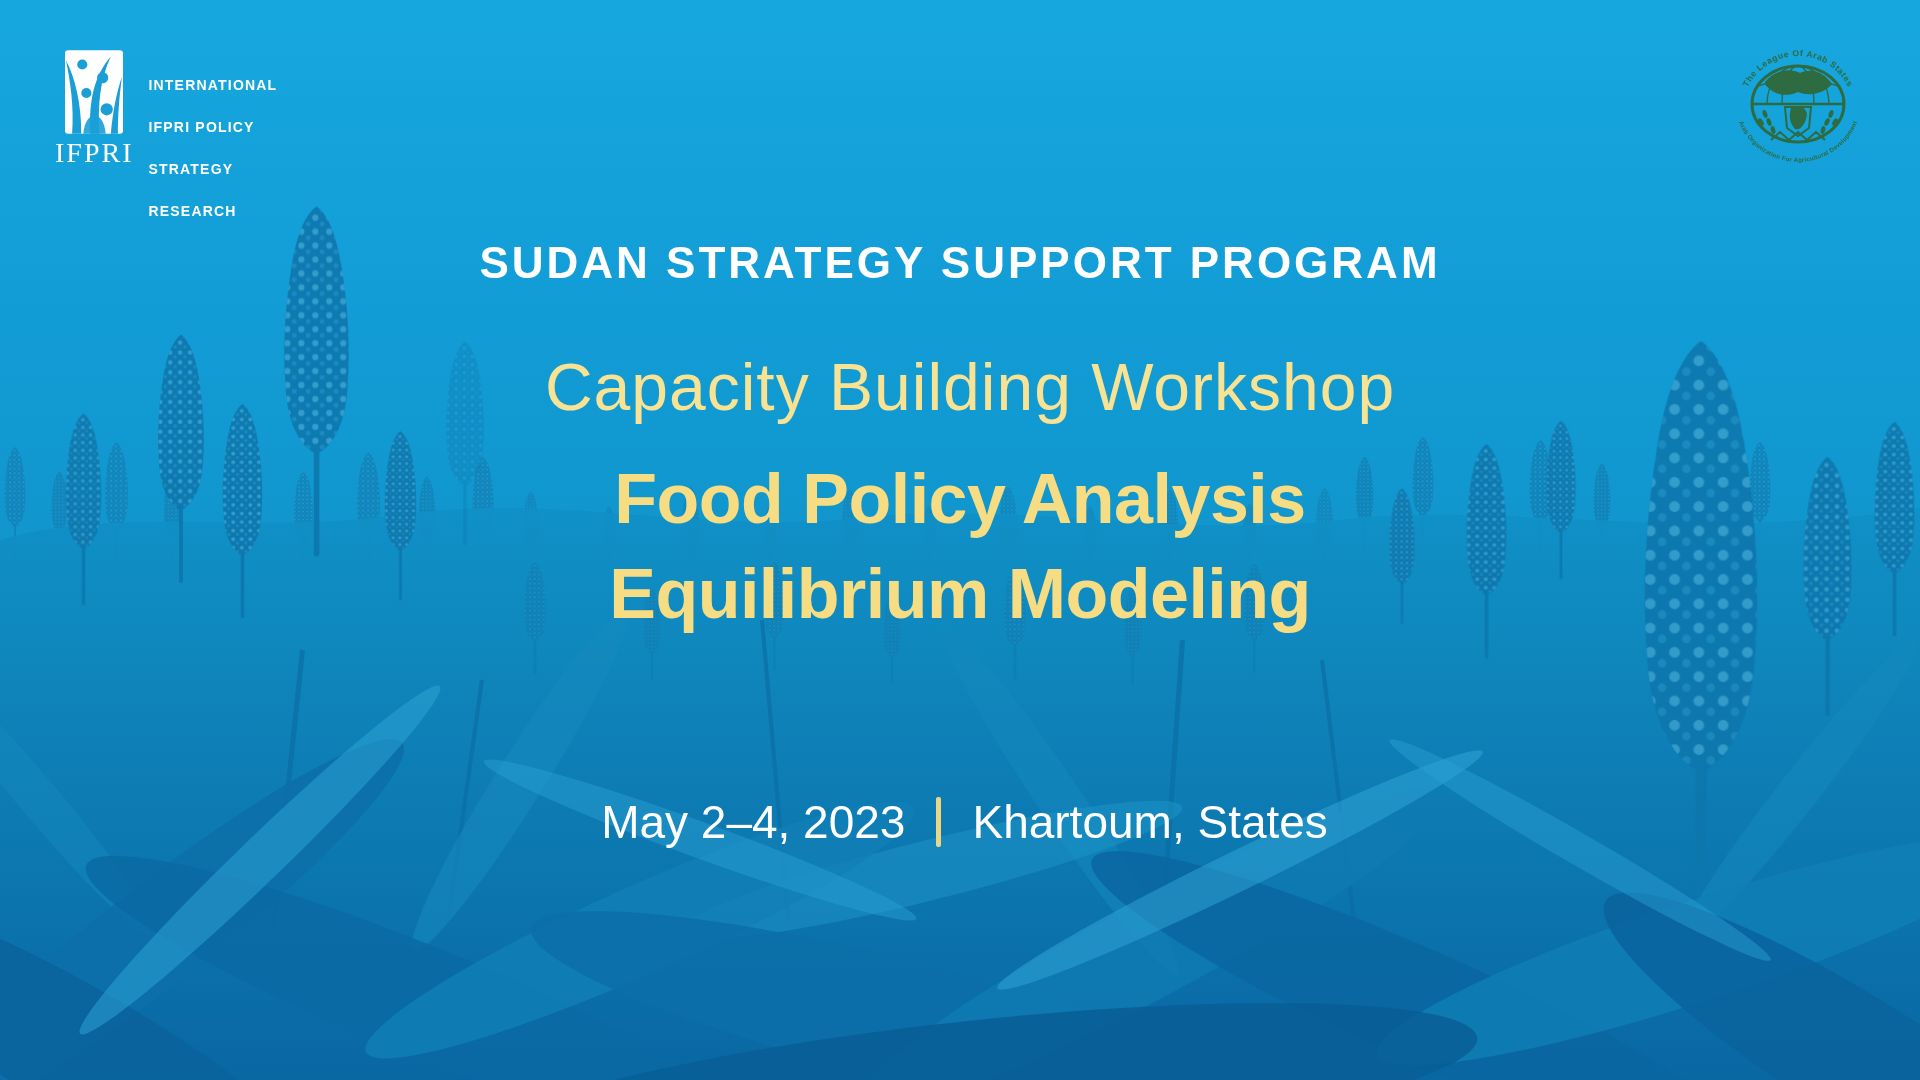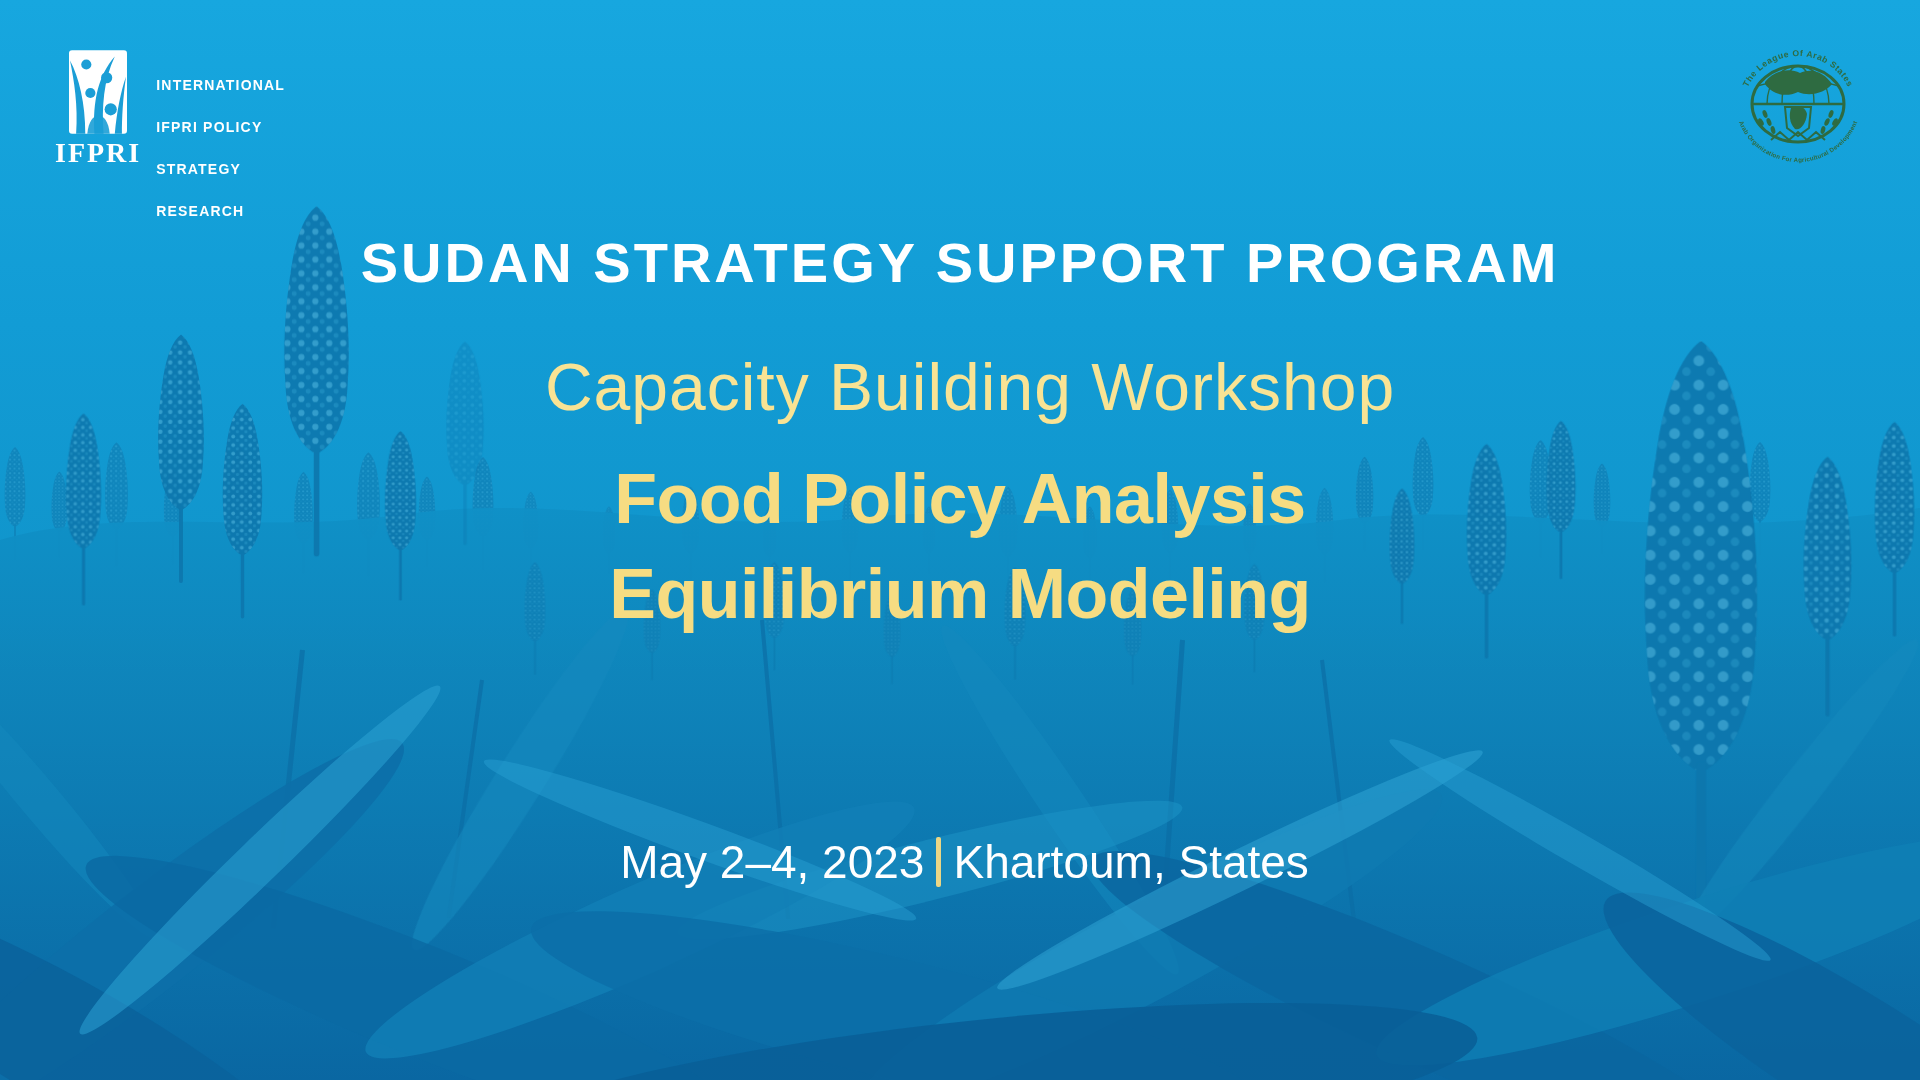--- a/index.html
+++ b/index.html
@@ -7,56 +7,56 @@
     position:relative;width:1920px;height:1080px;overflow:hidden;
     font-family:"Liberation Sans",sans-serif;
     background:#129CD4;
   }
   .bg{position:absolute;inset:0;display:block;}
 
   
   .ifpri{position:absolute;left:55px;top:50px;display:flex;gap:15px;color:#fff;}
   .ifpri-mark{display:flex;flex-direction:column;align-items:center;}
   .ifpri-acronym{
-    font-family:"Liberation Serif",serif;font-weight:700;font-size:28px;
+    font-family:"Liberation Serif",serif;font-weight:400;font-size:28px;
     letter-spacing:2px;margin-top:5px;line-height:1;
   }
   .ifpri-name{
     font-weight:700;font-size:14px;line-height:21px;letter-spacing:1.2px;
     padding-top:4px;white-space:pre-line;
   }
   .ifpri-name div{margin:0;}
 
   
   .aoad{position:absolute;left:1713px;top:40px;width:170px;height:130px;}
   .g-stroke{stroke:var(--logo-green,#2E6B41);fill:none;}
   .g-fill{fill:var(--logo-green,#2E6B41);}
   .g-text{fill:var(--logo-green,#2E6B41);font-family:"Liberation Sans",sans-serif;font-weight:700;}
 
   
   .hero{position:absolute;inset:0;text-align:center;color:#fff;}
   .kicker{
     position:absolute;top:238px;left:0;right:0;
-    font-size:56px;font-weight:700;letter-spacing:3px;line-height:50px;
+    font-size:44px;font-weight:700;letter-spacing:3px;line-height:50px;
   }
   .subtitle{
     position:absolute;top:348px;left:0;right:0;
     font-size:66px;font-weight:400;letter-spacing:1px;line-height:78px;
     color:var(--yellow-light,#F8E394);
     padding-left:20px;
   }
   .title{
     position:absolute;top:452px;left:0;right:0;
     font-size:70px;font-weight:700;line-height:95px;letter-spacing:-0.5px;
     color:var(--yellow,#F6DC82);
   }
   .dateline{
     position:absolute;top:794px;left:9px;right:0;
-    display:flex;justify-content:center;align-items:center;gap:12px;
-    font-size:46px;font-weight:400;line-height:56px;margin-top:40px;
+    display:flex;justify-content:center;align-items:center;gap:31px;
+    font-size:46px;font-weight:400;line-height:56px;
   }
   .date-divider{
     width:5px;height:50px;border-radius:2px;
     background:var(--yellow-divider,#EBD685);
   }
 </style>
 </head>
 <body>
 
 <div class="stage">

